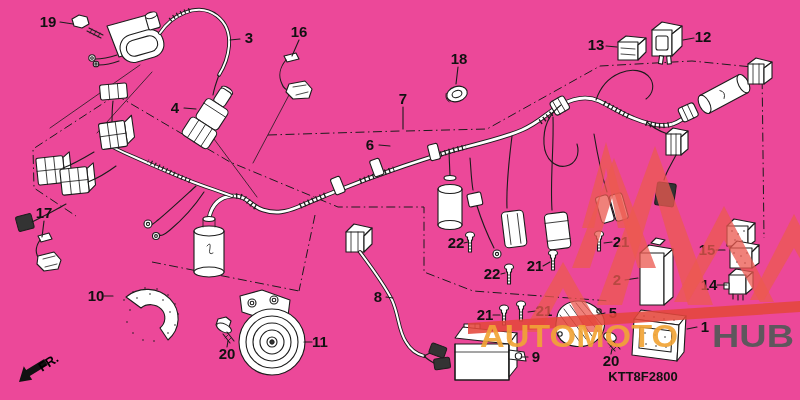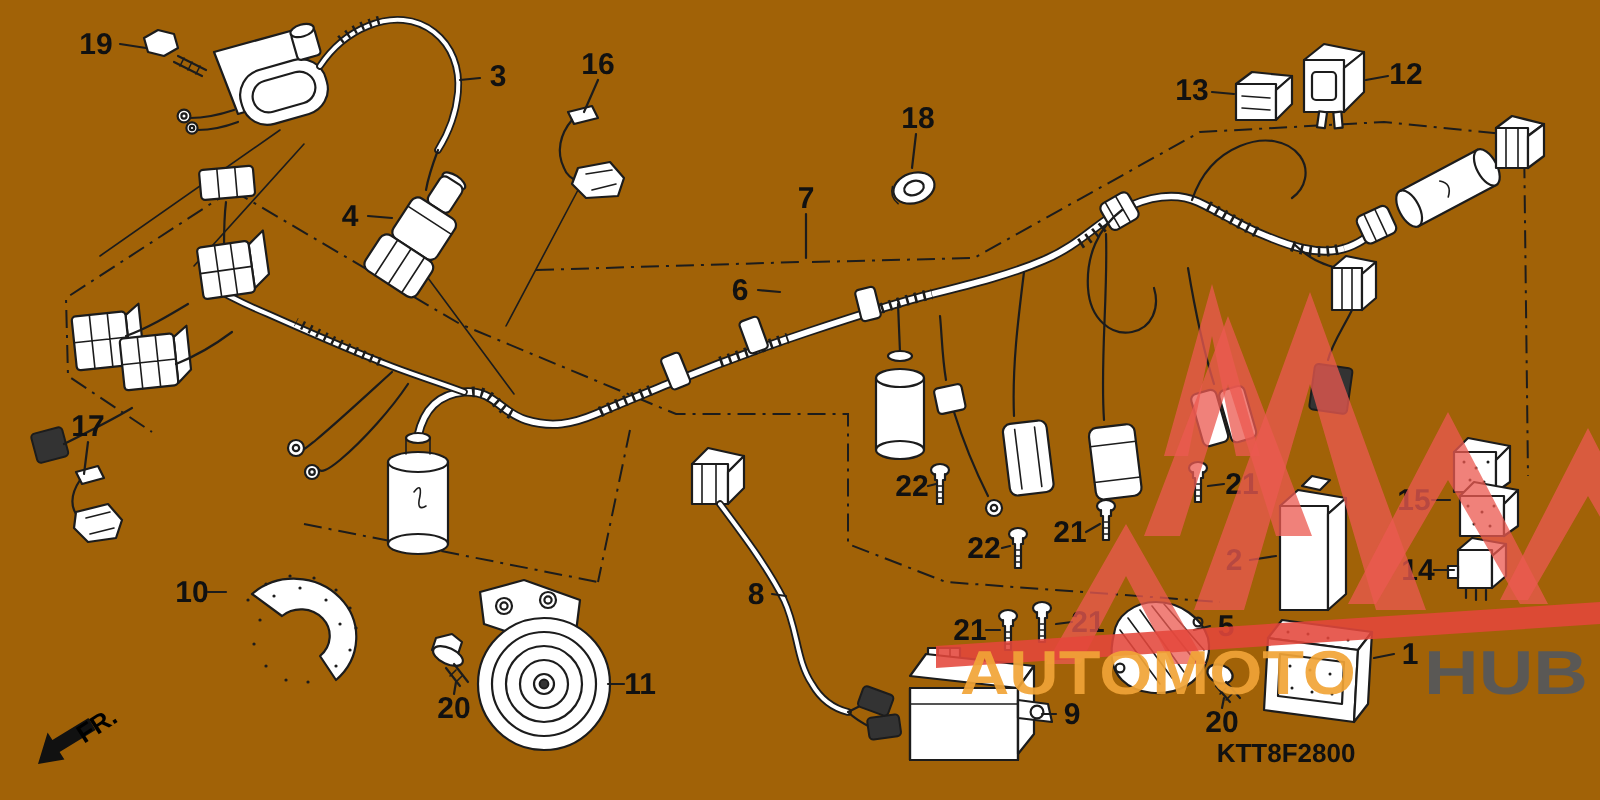--- a/index.html
+++ b/index.html
@@ -1,16 +1,16 @@
 <!DOCTYPE html>
 <html><head>
 <meta charset="utf-8">
 <style>
   html,body{margin:0;padding:0;background:#fff;}
-  #stage{position:relative;width:800px;height:400px;background:#a16207;overflow:hidden;
+  #stage{position:relative;width:800px;height:400px;background:#ec4899;overflow:hidden;
          font-family:"Liberation Sans",sans-serif;}
   svg{display:block}
   .ln{stroke:#1c1c1c;fill:none;stroke-width:1.1;stroke-linejoin:round;stroke-linecap:round}
   .thin{stroke-width:.8}
   .fw{fill:#fff}
   .fd{fill:#333;stroke:#1c1c1c}
   .dash{stroke:#1c1c1c;fill:none;stroke-width:1;stroke-dasharray:9 3.5 1.5 3.5}
   .tube{stroke:#1c1c1c;fill:none;stroke-width:4.6;stroke-linecap:round}
   .core{stroke:#fff;fill:none;stroke-width:2.8;stroke-linecap:round}
   .tube2{stroke:#1c1c1c;fill:none;stroke-width:3.8;stroke-linecap:round}

